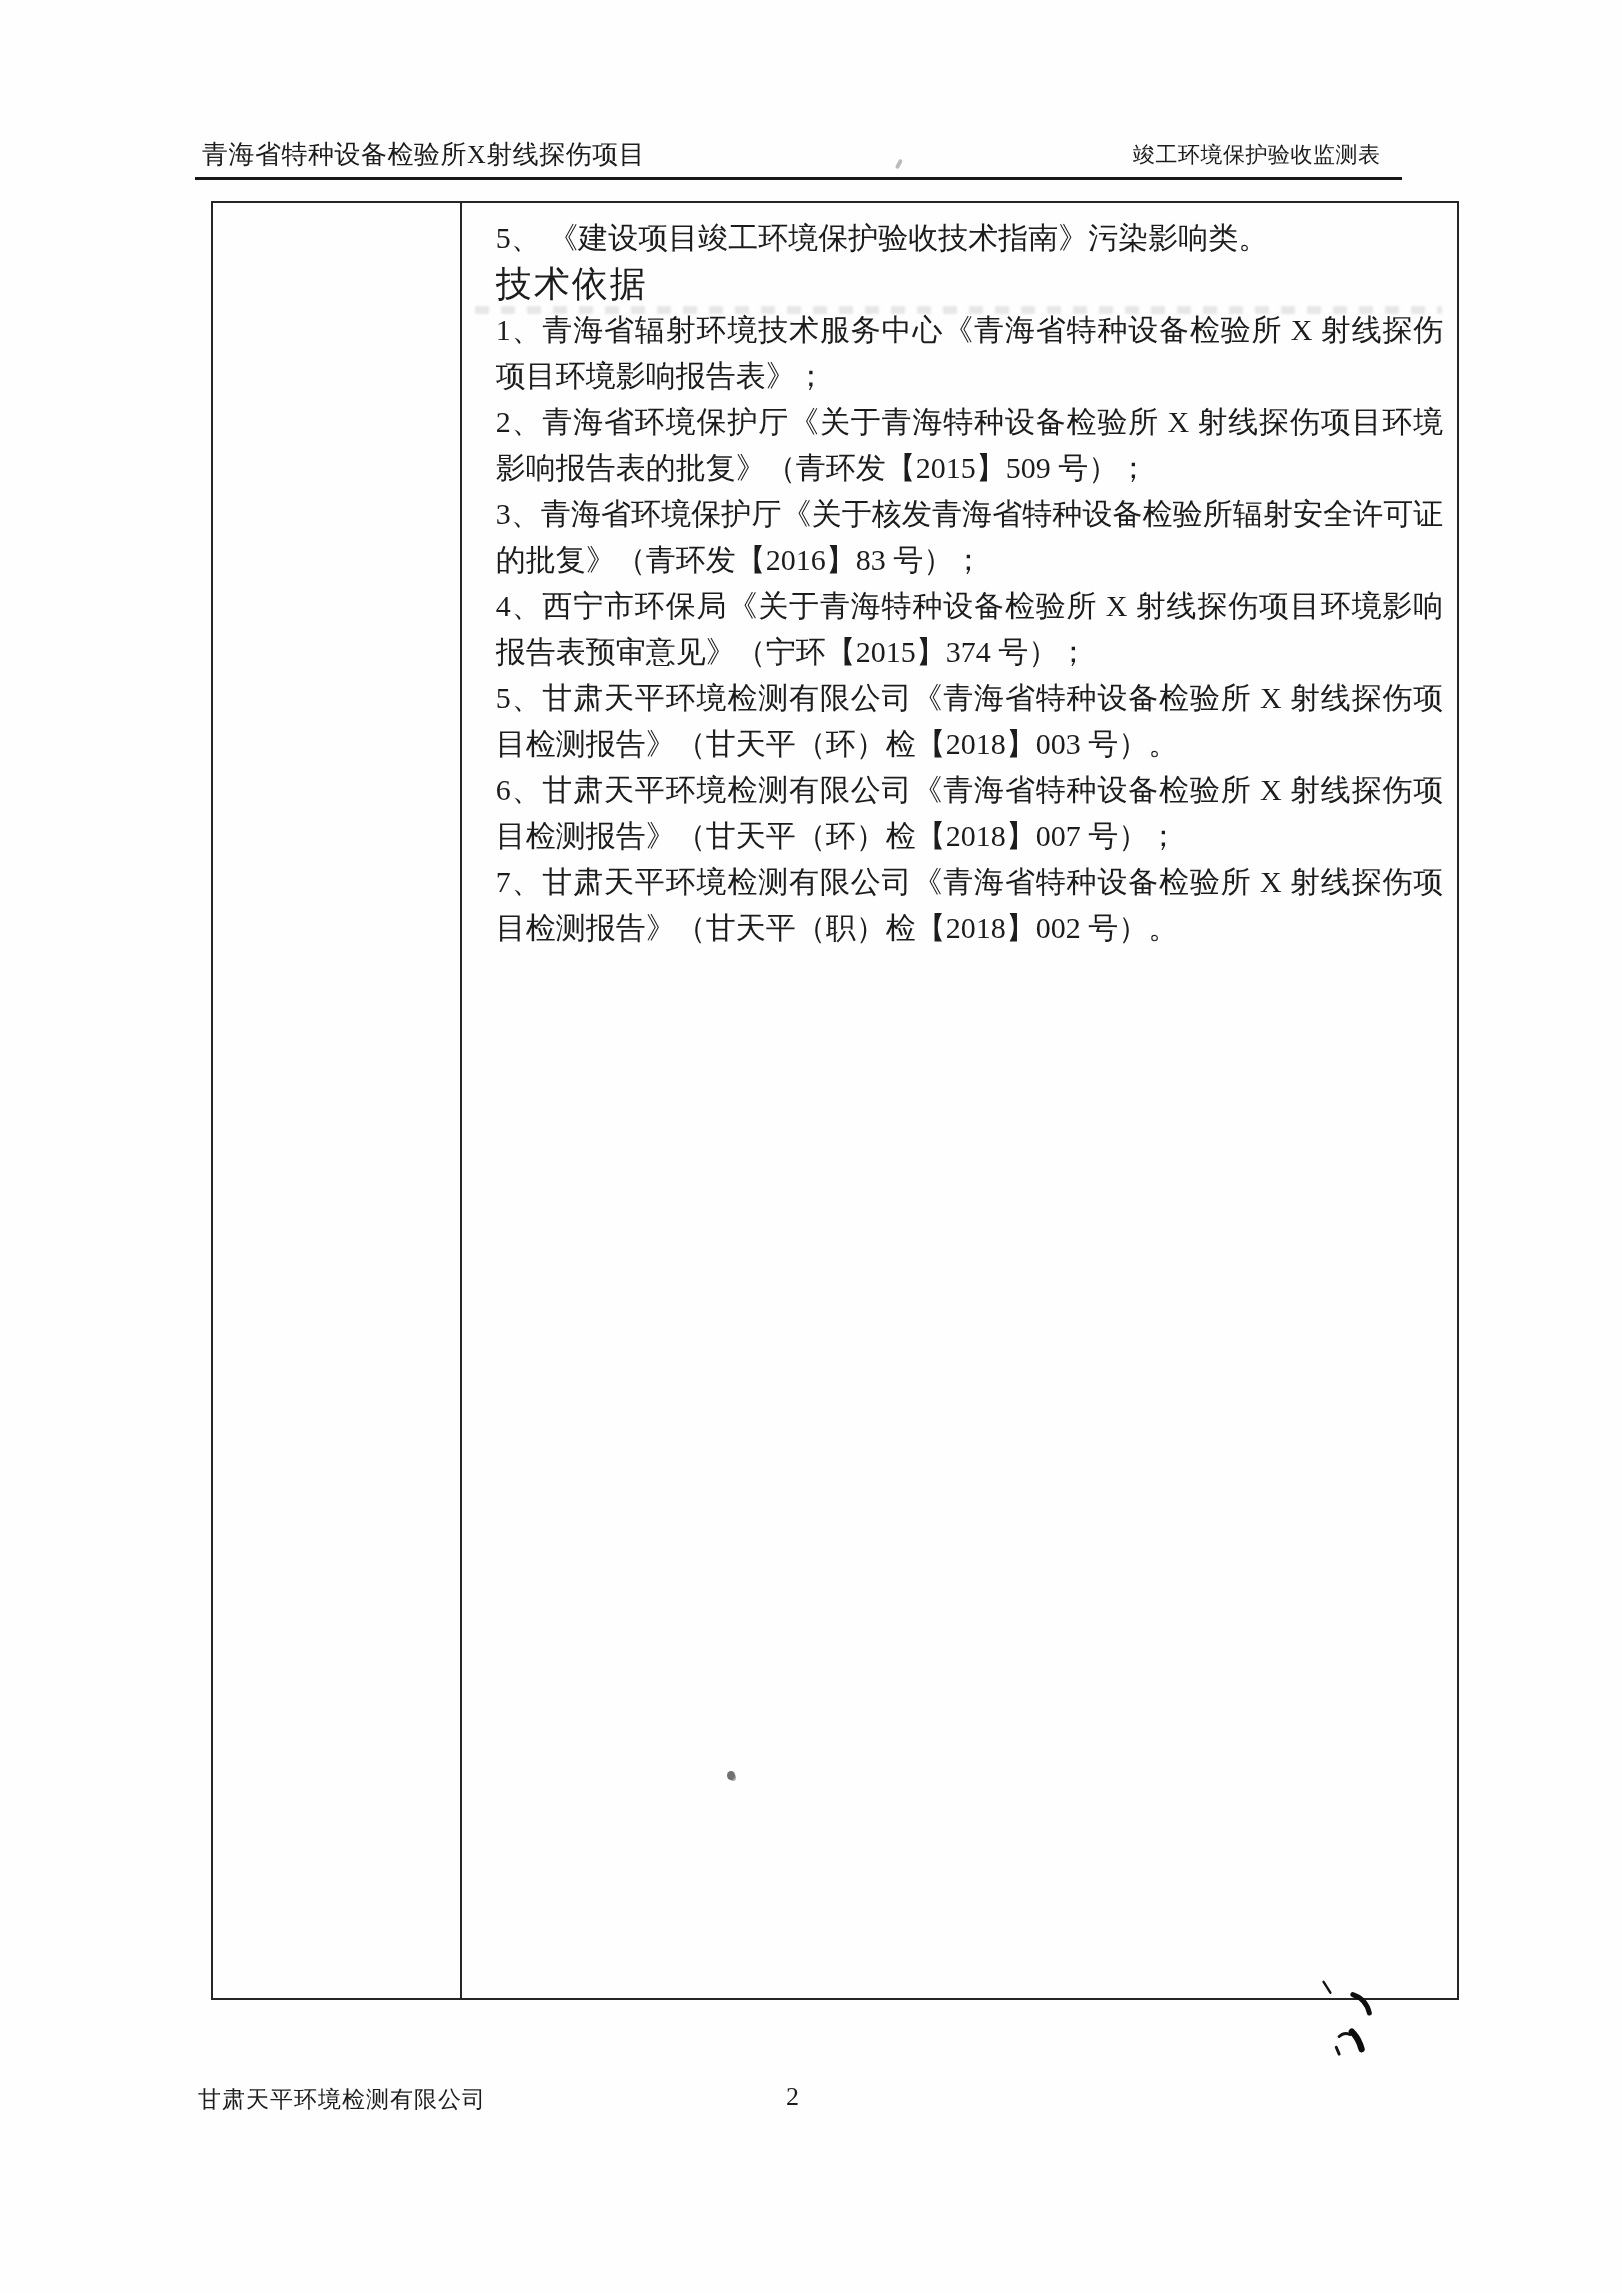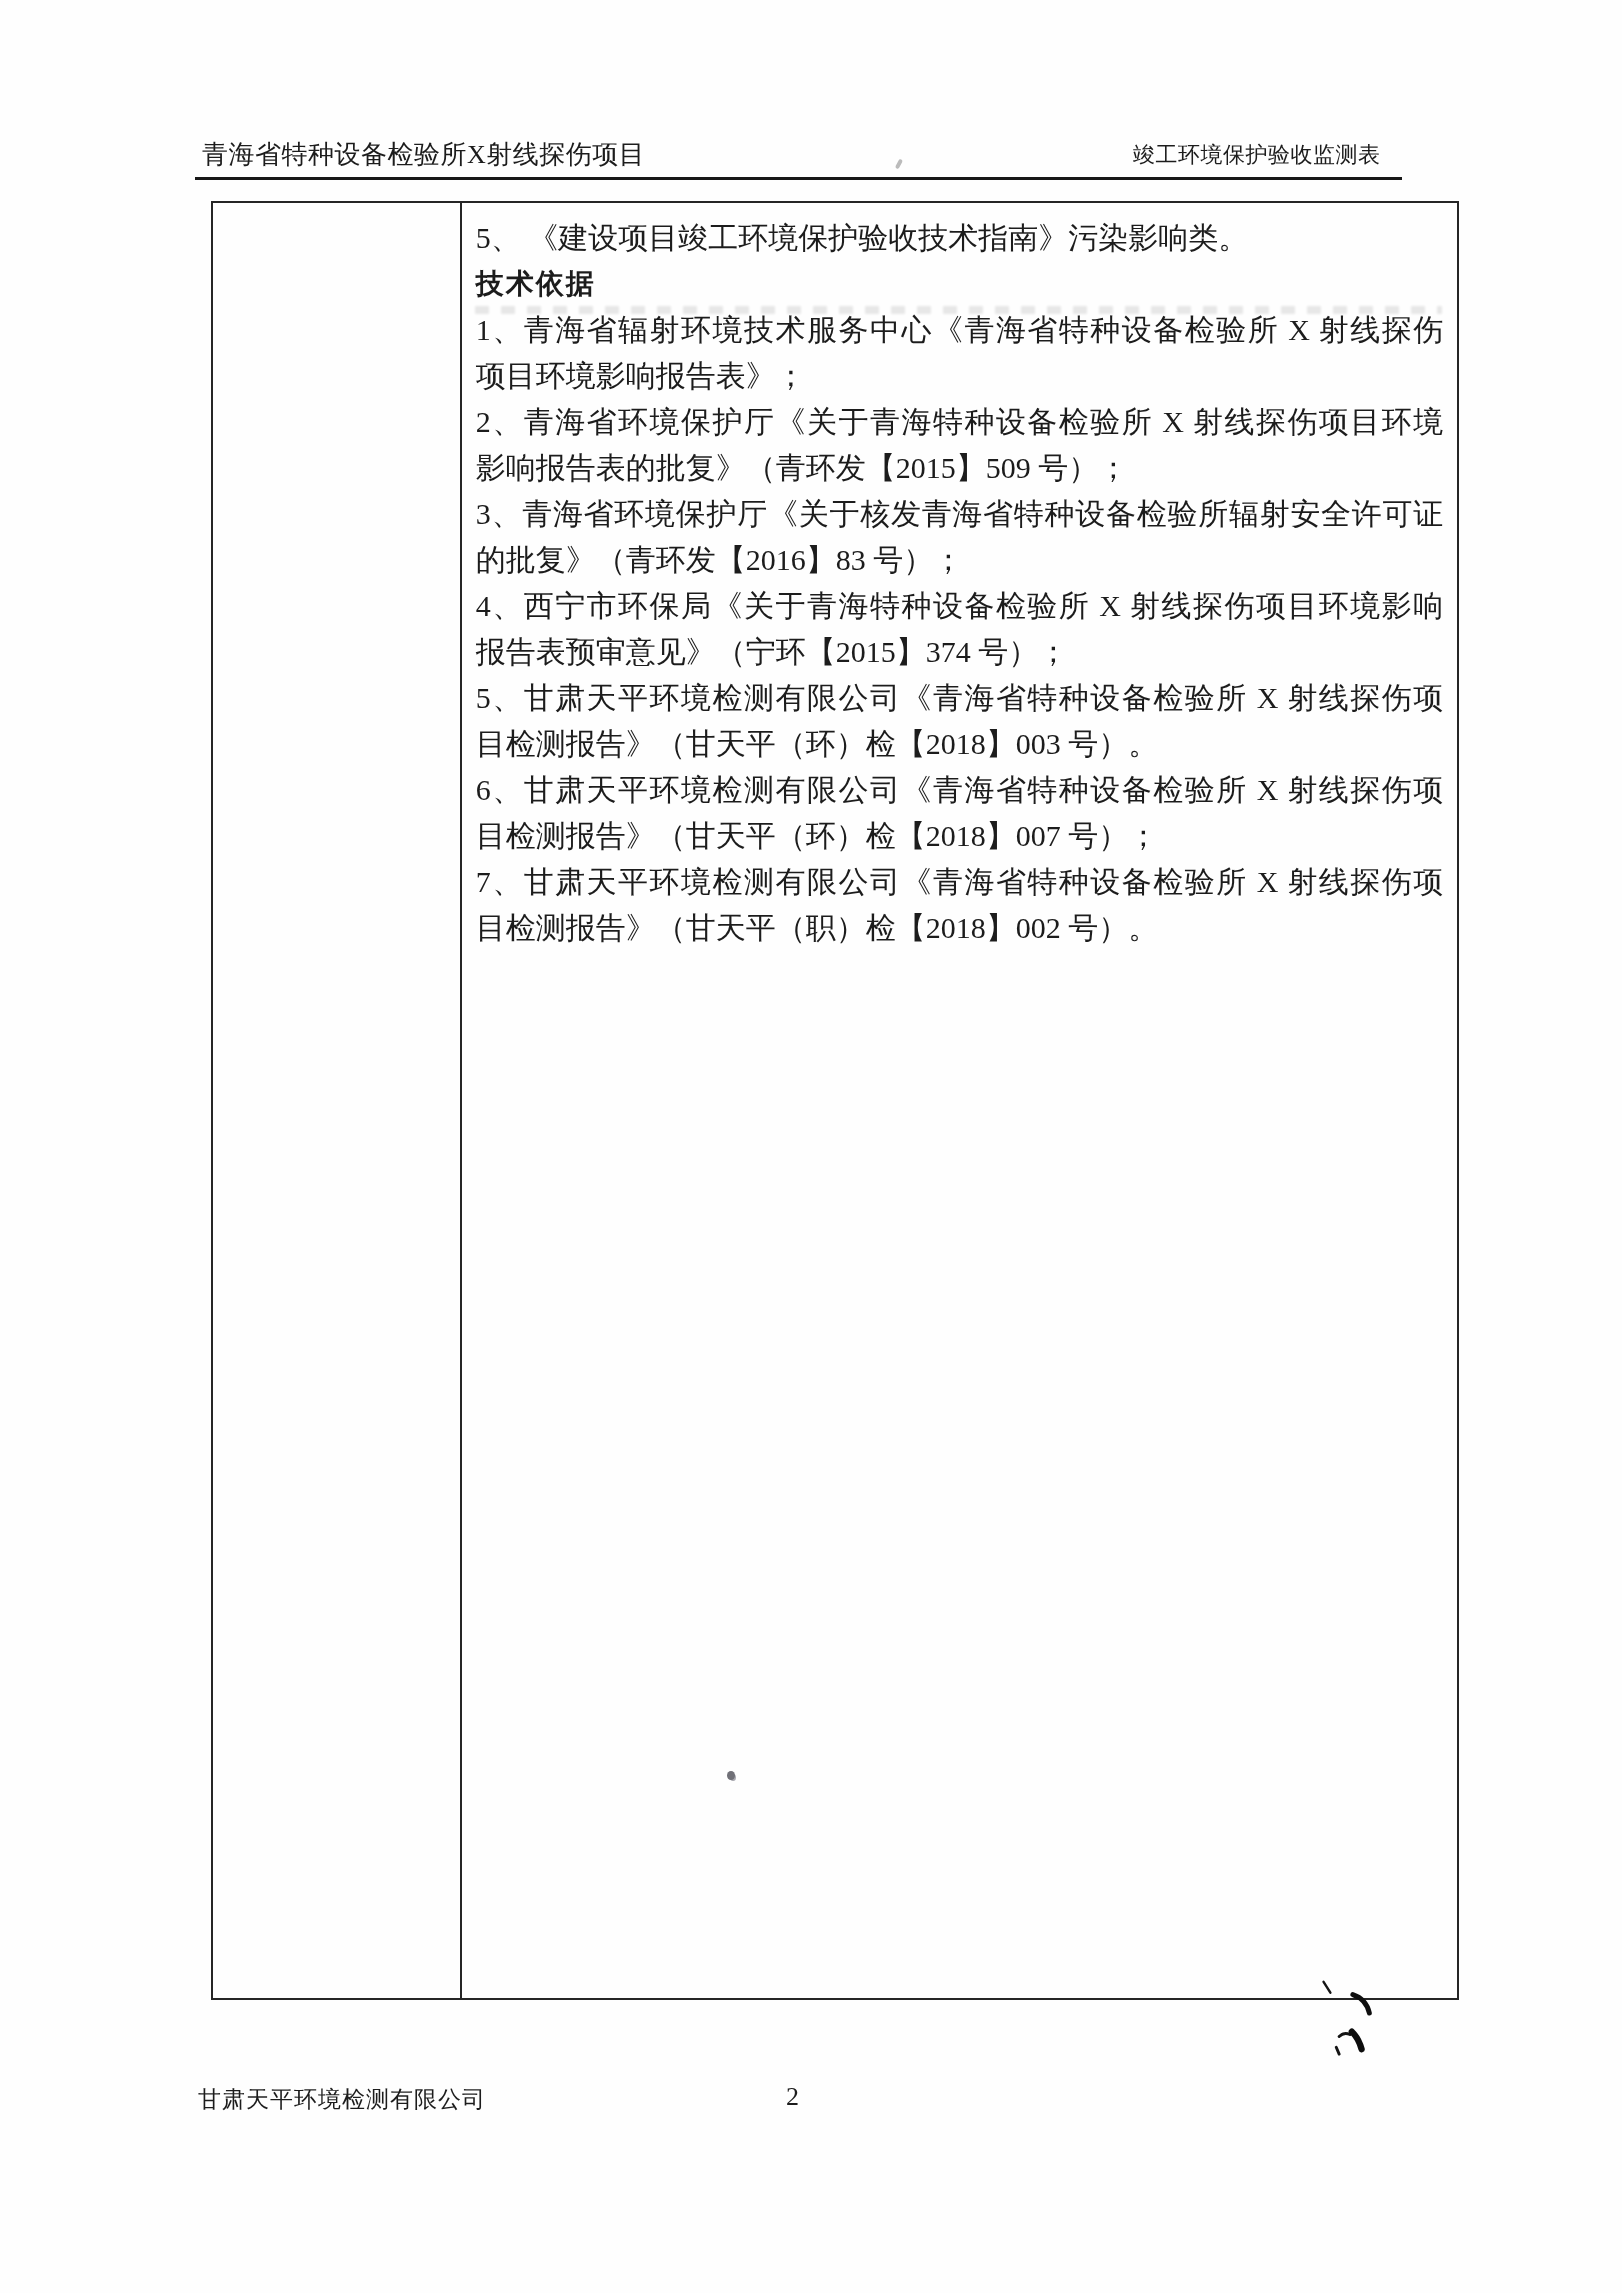--- a/index.html
+++ b/index.html
@@ -14,31 +14,31 @@
   .h-left{position:absolute;left:202px;top:137px;font-size:26px;letter-spacing:0.5px;white-space:nowrap;}
   .h-right{position:absolute;left:1133px;top:140px;font-size:22px;letter-spacing:0.5px;white-space:nowrap;}
   .h-rule{position:absolute;left:195px;top:177px;width:1207px;height:2.9px;background:#181818;}
 
   
   .doc-table{
     position:absolute;left:211px;top:201px;width:1244px;height:1795px;
     border:2px solid #252525;display:flex;background:transparent;
   }
   .left-cell{width:247px;border-right:2px solid #252525;}
-  .content-cell{flex:1;padding:11.7px 13.7px 0 13.7px;}
+  .content-cell{flex:1;padding:11.7px 13.7px 0 13.7px;margin-left:20px;}
 
   .line{
     font-size:30px;line-height:46px;height:46px;
     text-align:left;color:#1c1c1c;
     text-justify:inter-ideograph;
   }
   .line.just{text-align:justify;text-align-last:justify;}
   .line.bold{
     font-family:"Liberation Sans","DejaVu Sans",sans-serif;
-    font-weight:700;font-size:28px;letter-spacing:2px;
+    font-weight:400;font-size:36px;letter-spacing:2px;
   }
 
   
   .f-company{position:absolute;left:198px;top:2084px;font-size:23px;letter-spacing:1px;white-space:nowrap;}
   .f-page{position:absolute;left:786px;top:2082px;font-size:26px;}
 
   
   .marks-svg{position:absolute;left:0;top:0;width:1623px;height:2294px;pointer-events:none;}
   .speck{
     position:absolute;left:727px;top:1771px;width:7.8px;height:8.8px;border-radius:50%;

